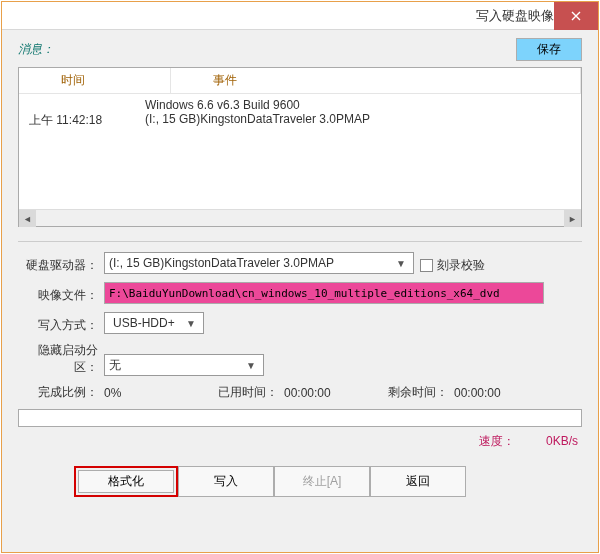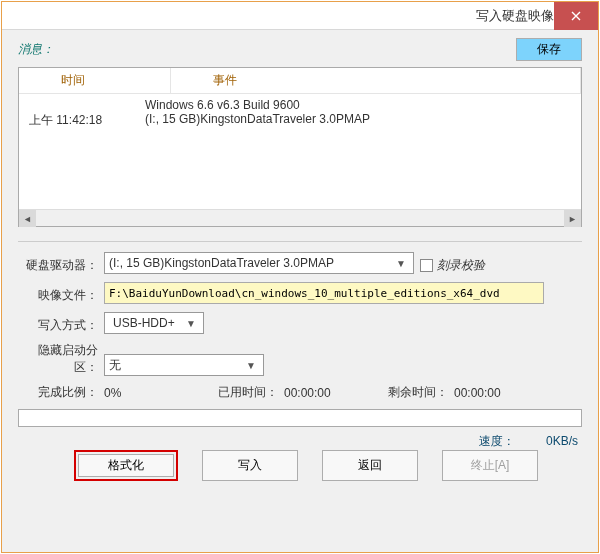--- a/index.html
+++ b/index.html
@@ -25,30 +25,30 @@
   .hscroll .arrow { width: 17px; height: 17px; background: #dadada; display: flex; align-items: center; justify-content: center; color: #555; font-size: 9px; }
   .hscroll .track { flex: 1; }
   .divider { border: none; border-top: 1px solid #ccc; margin: 14px 0 10px; }
   .form-row { display: flex; align-items: flex-end; margin-bottom: 8px; font-size: 12px; color: #333; }
   .form-label { width: 86px; text-align: right; padding-right: 6px; }
   .select-box { border: 1px solid #999; background: #fff; padding: 1px 4px; height: 22px; display: flex; align-items: center; justify-content: space-between; font-size: 12px; cursor: pointer; }
   .select-box.w1 { width: 310px; }
   .select-box.w2 { width: 100px; padding-left: 8px; }
   .select-box.w3 { width: 160px; }
   .chevron { width: 16px; text-align: center; color: #555; font-size: 10px; }
-  .text-input { border: 1px solid #aaa; background: #fef9c3; padding: 2px 4px; height: 22px; font-size: 11px; font-family: "SimSun", monospace; width: 440px; }
-  .checkbox-wrap { display: flex; align-items: center; margin-left: 6px; font-style: italic; }
+  .text-input { border: 1px solid #aaa; background: #ec4899; padding: 2px 4px; height: 22px; font-size: 11px; font-family: "SimSun", monospace; width: 440px; }
+  .checkbox-wrap { display: flex; align-items: center; margin-left: 6px; }
   .checkbox { width: 13px; height: 13px; border: 1px solid #888; background: #fff; margin-right: 4px; }
   .btn { padding: 2px 0; width: 96px; text-align: center; font-size: 12px; background: #f8f8f8; border: 1px solid #adadad; cursor: pointer; }
   .status-row { display: flex; align-items: center; font-size: 12px; color: #333; margin-bottom: 8px; }
   .status-row .lab { text-align: right; padding-right: 6px; }
   .status-row .val { }
   .progress { border: 1px solid #aaa; background: #fff; height: 18px; margin: 2px 0 6px; }
-  .speed-row { text-align: right; font-size: 12px; color: #0c4a6e; padding-right: 4px; }
-  .button-row { display: flex; gap: 24px; padding-left: 56px; }
+  .speed-row { text-align: right; font-size: 12px; color: #be185d; padding-right: 4px; margin-bottom: 16px; }
+  .button-row { display: flex; padding-left: 56px; }
   .highlight { border: 2px solid #d40000; padding: 2px; display: inline-block; }
   .btn.disabled { color: #a0a0a0; cursor: default; }
 </style>
 </head>
 <body>
 
 <div class="frame">
   <div class="titlebar">
     <div class="title">写入硬盘映像</div>
     <div class="close-btn">
@@ -136,17 +136,17 @@
     <div class="speed-row">
       <span>速度：</span>
       <span style="display:inline-block;width:60px;text-align:right">0KB/s</span>
     </div>
 
     <div class="button-row">
       <span class="highlight">
         <button class="btn">格式化</button>
       </span>
       <button class="btn">写入</button>
+      <button class="btn disabled">终止[A]</button>
       <button class="btn">返回</button>
-      <button class="btn disabled">终止[A]</button>
     </div>
   </div>
 </div>
 
 </body></html>

